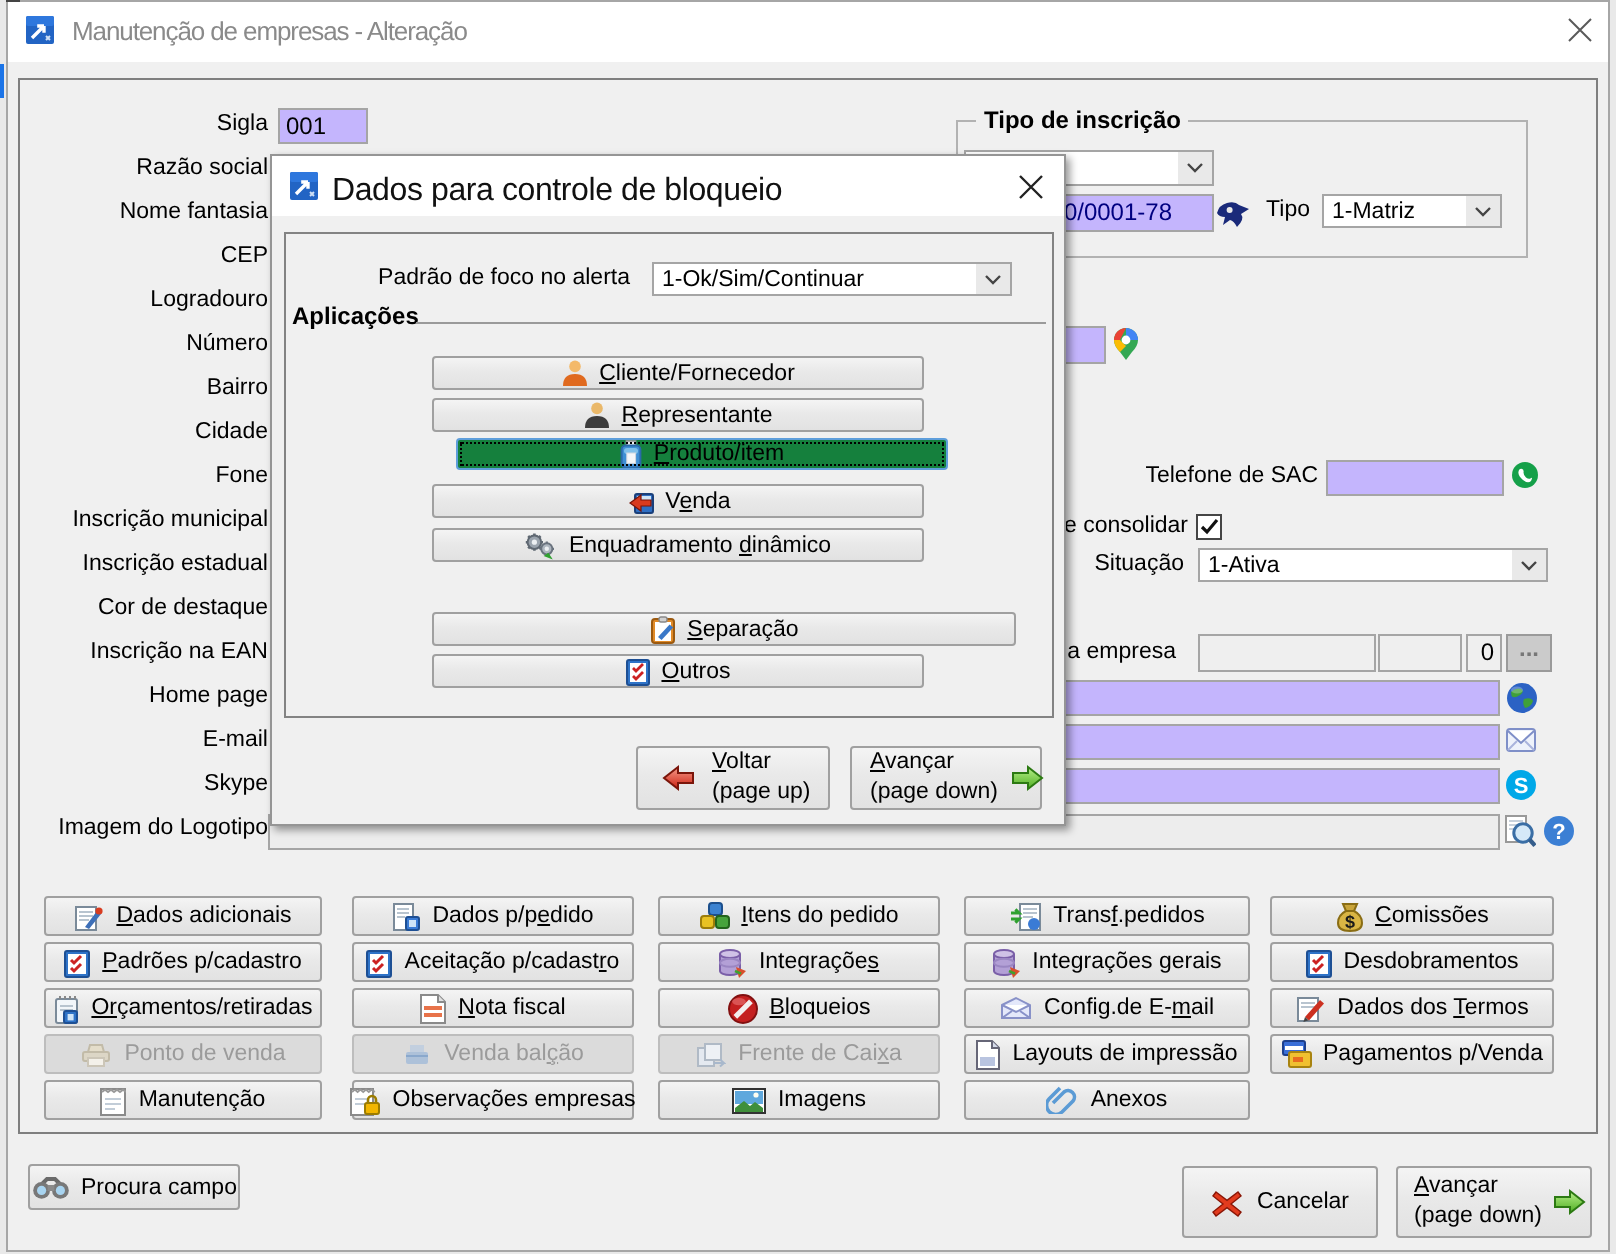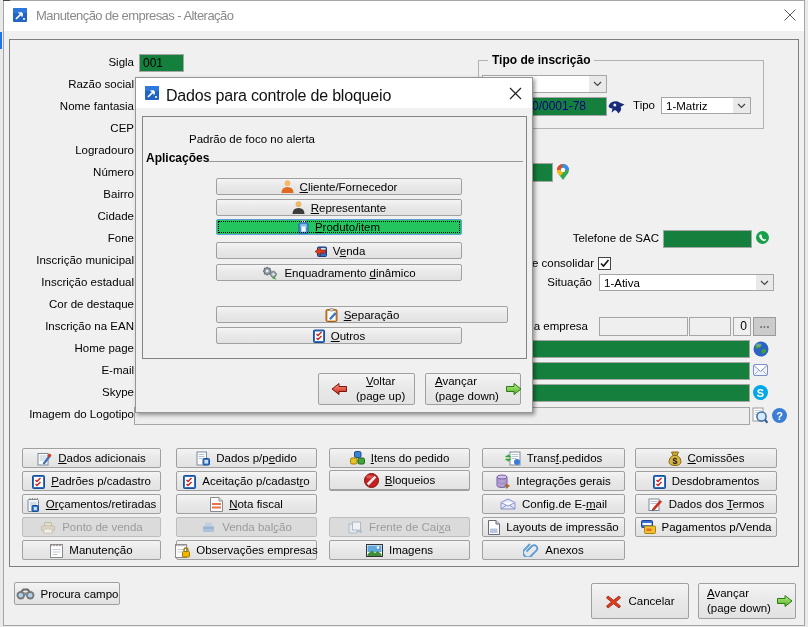--- a/index.html
+++ b/index.html
@@ -1,19 +1,19 @@
 <!DOCTYPE html>
 <html><head><meta charset="utf-8">
 <style>
 *{margin:0;padding:0;box-sizing:border-box}
 html,body{width:808px;height:627px;overflow:hidden}
 body{font-family:"Liberation Sans",sans-serif;background:#e9e9e9;position:relative}
 .abs{position:absolute}
 .lbl{position:absolute;font-size:11.5px;color:#000;text-align:right;height:15px;line-height:15px;white-space:nowrap}
-.inp{position:absolute;background:#15803d;border:1px solid #a5a5a5;font-size:12px;color:#000;line-height:16px;padding-left:3px;white-space:nowrap;overflow:hidden}
+.inp{position:absolute;background:#c4b5fd;border:1px solid #a5a5a5;font-size:12px;color:#000;line-height:16px;padding-left:3px;white-space:nowrap;overflow:hidden}
 .dis{background:#efefef}
 .btn{position:absolute;background:linear-gradient(#f4f4f4,#e9e9e9 45%,#e2e2e2);border:1px solid #a0a0a0;border-radius:2px;display:flex;align-items:center;justify-content:center;font-size:11.5px;color:#000;white-space:nowrap}
 .btn svg{margin-right:6px;flex:none}
 .btn.off{background:#dbdbdb;border-color:#bdbdbd;color:#9b9b9b}
 .combo{position:absolute;background:#fff;border:1px solid #a5a5a5;font-size:11.5px;color:#000}
 .combo .tx{position:absolute;left:4px;top:1px;line-height:15px}
 .cv{position:absolute;right:0;top:0;bottom:0;width:17px;background:#e9e9e9;display:flex;align-items:center;justify-content:center}
 .grp{position:absolute;border:1px solid #b2b2b2}
 .grp>span{position:absolute;top:-8px;left:9px;background:#f0f0f0;padding:0 4px;font-size:12px;font-weight:bold;line-height:15px;white-space:nowrap}
 u{text-decoration:underline}
@@ -252,21 +252,21 @@
 <div class="btn" style="left:329px;top:471px;width:141px;height:20px">
     <svg width="14" height="15">
       <path d="M1 3 v8.5 a5 2 0 0 0 10 0 V3" fill="#b3a0d6" stroke="#7a5fa8"></path>
       <ellipse cx="6" cy="3" rx="5" ry="2" fill="#cfc2e6" stroke="#7a5fa8"></ellipse>
       <ellipse cx="6" cy="7.4" rx="5" ry="2" fill="none" stroke="#9a86c2"></ellipse>
       <path d="M9 9.5 L14 11.5 L10.5 15 Z" fill="#d94f2b"></path>
       <path d="M8.5 11.5 l3 1.3" stroke="#3fa02f" stroke-width="1.3"></path>
     </svg>
     <span>Integraçõe<u>s</u></span>
   </div>
-<div class="btn" style="left:329px;top:470px;width:141px;height:20px">
+<div class="btn" style="left:329px;top:494px;width:141px;height:20px">
     <svg width="15" height="15">
       <circle cx="7.5" cy="7.5" r="7" fill="#c42020"></circle>
       <circle cx="7.5" cy="7.5" r="7" fill="none" stroke="#821010"></circle>
       <ellipse cx="5.5" cy="3.8" rx="3.4" ry="1.8" fill="#e06060" opacity="0.8"></ellipse>
       <rect x="2" y="6.3" width="11" height="2.6" fill="#f3eeee" transform="rotate(-45 7.5 7.5)"></rect>
     </svg>
     <span><u>B</u>loqueios</span>
   </div>
 <div class="btn off" style="left:329px;top:517px;width:141px;height:20px">
     <svg width="15" height="13">
@@ -400,37 +400,45 @@
       <rect width="14" height="5" rx="1" fill="#2e77dd"></rect>
       <path d="M3 11 L9 5 M9 5 h-3.4 M9 5 v3.4" stroke="#fff" stroke-width="1.7" fill="none"></path>
       <path d="M10 10 l2 2 M12 10 l-2 2" stroke="#cfe0f5" stroke-width="1"></path>
     </svg>
   <div class="abs" style="left:30px;top:9px;font-size:16px;letter-spacing:-0.2px;color:#111">Dados para controle de bloqueio</div>
   <svg class="abs" style="left:373px;top:9px" width="13" height="13">
       <path d="M1 1 L12 12 M12 1 L1 12" stroke="#222" stroke-width="1.2"></path>
     </svg>
   <div class="abs" style="left:6px;top:38px;width:385px;height:243px;border:1px solid #838383"></div>
   <div class="lbl" style="right:217px;top:54px">Padrão de foco no alerta</div>
+  <div class="combo" style="left:190px;top:53px;width:180px;height:17px">
+      <div class="tx">1-Ok/Sim/Continuar</div>
+      <div class="cv">
+        <svg width="9" height="6">
+          <path d="M1 1 L4.5 4.5 L8 1" stroke="#444" stroke-width="1.2" fill="none"></path>
+        </svg>
+      </div>
+    </div>
   <div class="abs" style="left:10px;top:73px;font-size:12px;font-weight:bold">Aplicações</div>
   <div class="abs" style="left:72px;top:83px;width:315px;height:1px;background:#9a9a9a"></div>
   <div class="btn" style="left:80px;top:100px;width:246px;height:17px">
       <svg width="13" height="13">
         <circle cx="6.5" cy="3.2" r="2.9" fill="#f4b969"></circle>
         <path d="M0.5 13 Q0.5 7 6.5 7 Q12.5 7 12.5 13 Z" fill="#e06a1f"></path>
       </svg>
       <span><u>C</u>liente/Fornecedor</span>
     </div>
   <div class="btn" style="left:80px;top:121px;width:246px;height:17px">
       <svg width="13" height="13">
         <circle cx="6.5" cy="3.2" r="2.9" fill="#eab869"></circle>
         <path d="M0.5 13 Q0.5 7 6.5 7 Q12.5 7 12.5 13 Z" fill="#3c3c3c"></path>
       </svg>
       <span><u>R</u>epresentante</span>
     </div>
-  <div class="btn" style="left:80px;top:141px;width:246px;height:16px;background:#22c55e;border-color:#5e9edb">
+  <div class="btn" style="left:92px;top:141px;width:246px;height:16px;background:#15803d;border-color:#5e9edb">
       <div class="abs" style="left:1px;top:1px;right:1px;bottom:1px;border:1px dotted #000"></div>
       <svg width="11" height="14">
         <rect x="3.2" y="0.5" width="4.6" height="3.5" fill="#ececec" stroke="#9a9a9a" stroke-width="0.8"></rect>
         <rect x="0.8" y="2.8" width="9.4" height="11" rx="2" fill="#3f8fd4" stroke="#2a6aa8"></rect>
         <rect x="2" y="4" width="7" height="3" rx="1.5" fill="#7fc0ea"></rect>
         <rect x="3.4" y="6.5" width="4.4" height="5.2" fill="#f4f6f8" stroke="#d0d8e0" stroke-width="0.5"></rect>
       </svg>
       <span><u>P</u>roduto/item</span>
     </div>
   <div class="btn" style="left:80px;top:164px;width:246px;height:17px">
@@ -477,21 +485,21 @@
   <div class="btn" style="left:182px;top:295px;width:97px;height:32px;justify-content:flex-start;padding-left:12px">
       <svg width="17" height="14" style="margin-right:8px">
         <defs>
           <linearGradient id="rg1" x1="0" y1="0" x2="0" y2="1">
             <stop offset="0" stop-color="#f59a8a"></stop>
             <stop offset="1" stop-color="#cc2010"></stop>
           </linearGradient>
         </defs>
         <path d="M8 1.5 V4.5 H15.5 V9.5 H8 V12.5 L1 7 Z" fill="url(#rg1)" stroke="#7a150a"></path>
       </svg>
-      <span style="text-align:center;line-height:15px"><u>V</u>oltar<br>(page up)</span>
+      <span style="text-align:left;line-height:15px"><u>V</u>oltar<br>(page up)</span>
     </div>
   <div class="btn" style="left:289px;top:295px;width:96px;height:32px;justify-content:flex-start;padding-left:9px">
       <span style="text-align:left;line-height:15px"><u>A</u>vançar<br>(page down)</span>
       <svg width="17" height="14" style="margin:0 0 0 6px">
         <defs>
           <linearGradient id="ag2" x1="0" y1="0" x2="0" y2="1">
             <stop offset="0" stop-color="#b8f08a"></stop>
             <stop offset="1" stop-color="#4fae22"></stop>
           </linearGradient>
         </defs>

